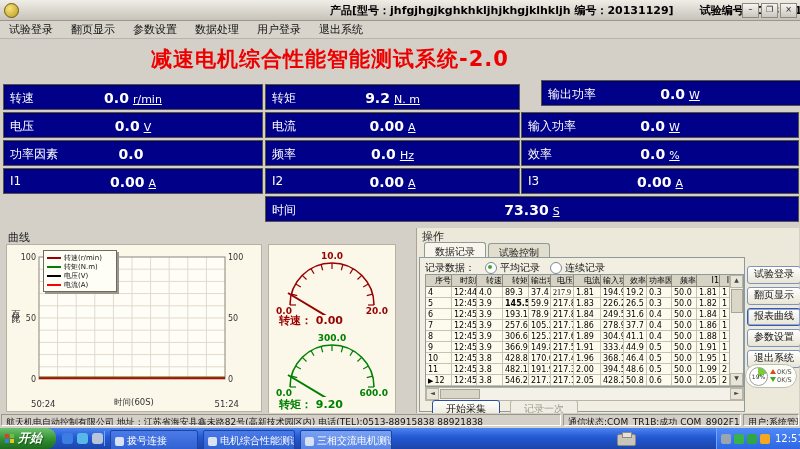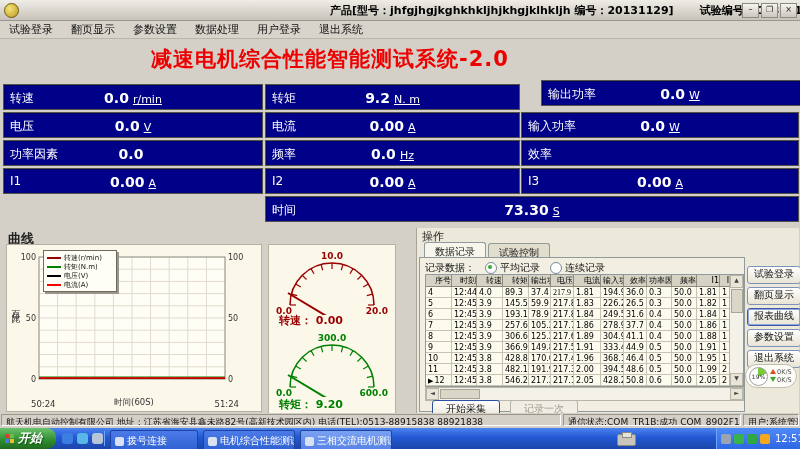--- a/index.html
+++ b/index.html
@@ -28,21 +28,21 @@
   .rolabel{position:absolute;left:6px;top:5px;font-size:12px;white-space:nowrap;}
   .roval{position:absolute;left:0;right:0;top:3px;text-align:center;white-space:nowrap;}
   .roval b{font-size:14px;font-weight:600;}
   .roval i{font-style:normal;font-size:11px;margin-left:4px;text-decoration:underline;}
   #ro0{left:3px;top:84px;width:258px;}  #ro1{left:265px;top:84px;width:253px;}  #ro2{left:521px;top:80px;width:276px;margin-left:20px;}
   #ro3{left:3px;top:112px;width:258px;} #ro4{left:265px;top:112px;width:253px;} #ro5{left:521px;top:112px;width:276px;}
   #ro6{left:3px;top:140px;width:258px;} #ro7{left:265px;top:140px;width:253px;} #ro8{left:521px;top:140px;width:276px;}
   #ro9{left:3px;top:168px;width:258px;} #ro10{left:265px;top:168px;width:253px;} #ro11{left:521px;top:168px;width:276px;}
   #ro12{left:265px;top:196px;width:532px;}
   
-  .curvelabel{position:absolute;left:8px;top:230px;font-size:13px;color:#222;font-weight:bold;}
+  .curvelabel{position:absolute;left:8px;top:230px;font-size:11px;color:#222;}
   .chartbox{position:absolute;left:6px;top:244px;width:254px;height:166px;
     background:#FBF8EA;border:1px solid #B5B1A3;}
   .ylab-vert{position:absolute;left:3px;top:58px;width:12px;font-size:9px;color:#333;
     writing-mode:vertical-rl;letter-spacing:2px;}
   .xlabels{position:absolute;left:0;bottom:2px;width:100%;font-size:8.5px;color:#333;}
   .xlabels .xs{position:absolute;left:24px;bottom:0;}
   .xlabels .xm{position:absolute;left:0;right:0;text-align:center;bottom:0;}
   .xlabels .xe{position:absolute;right:22px;bottom:0;}
   .legend{position:absolute;left:36px;top:5px;width:66px;background:#FFFEF6;
     border:1px solid #6E6A5E;box-shadow:2px 2px 0 #9A968A;padding:2px 3px;}
@@ -193,20 +193,21 @@
   <div class="ro" id="ro6">
       <span class="rolabel">功率因素</span>
       <span class="roval"><b>0.0</b><i></i></span>
     </div>
   <div class="ro" id="ro7">
       <span class="rolabel">频率</span>
       <span class="roval"><b>0.0</b><i>Hz</i></span>
     </div>
   <div class="ro" id="ro8">
       <span class="rolabel">效率</span>
+      <span class="roval"><b>0.0</b><i>%</i></span>
     </div>
   <div class="ro" id="ro9">
       <span class="rolabel">I1</span>
       <span class="roval"><b>0.00</b><i>A</i></span>
     </div>
   <div class="ro" id="ro10">
       <span class="rolabel">I2</span>
       <span class="roval"><b>0.00</b><i>A</i></span>
     </div>
   <div class="ro" id="ro11">
@@ -360,31 +361,31 @@
           </div>
           <div class="trow">
             <span class="tcell" style="width: 26px;">4</span>
             <span class="tcell" style="width: 25px;">12:44:</span>
             <span class="tcell" style="width: 26px;">4.0</span>
             <span class="tcell" style="width: 26px;">89.3</span>
             <span class="tcell" style="width: 22px;">37.4</span>
             <span class="tcell" style="width: 23px; font-family: Liberation Serif, serif;">217.9</span>
             <span class="tcell" style="width: 27px;">1.81</span>
             <span class="tcell" style="width: 23px;">194.9</span>
-            <span class="tcell" style="width: 23px;">36.0</span>
+            <span class="tcell" style="width: 23px;">19.2</span>
             <span class="tcell" style="width: 25px;">0.3</span>
             <span class="tcell" style="width: 25px;">50.0</span>
             <span class="tcell" style="width: 23px;">1.81</span>
             <span class="tcell" style="width: 10px;">1</span>
           </div>
           <div class="trow">
             <span class="tcell" style="width: 26px;">5</span>
             <span class="tcell" style="width: 25px;">12:45:</span>
             <span class="tcell" style="width: 26px;">3.9</span>
-            <span class="tcell" style="width: 26px;">145.5</span>
+            <span class="tcell" style="width: 26px; font-weight: bold;">145.5</span>
             <span class="tcell" style="width: 22px;">59.9</span>
             <span class="tcell" style="width: 23px;">217.8</span>
             <span class="tcell" style="width: 27px;">1.83</span>
             <span class="tcell" style="width: 23px;">226.2</span>
             <span class="tcell" style="width: 23px;">26.5</span>
             <span class="tcell" style="width: 25px;">0.3</span>
             <span class="tcell" style="width: 25px;">50.0</span>
             <span class="tcell" style="width: 23px;">1.82</span>
             <span class="tcell" style="width: 10px;">1</span>
           </div>

